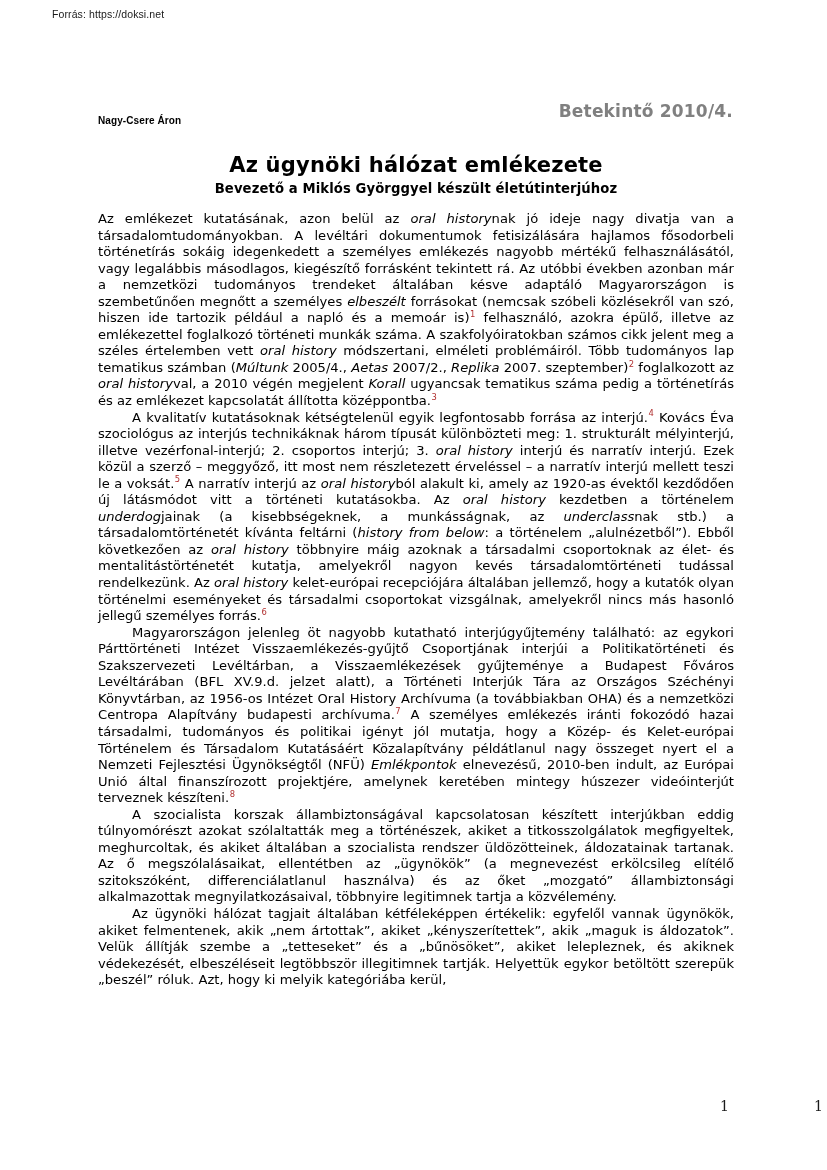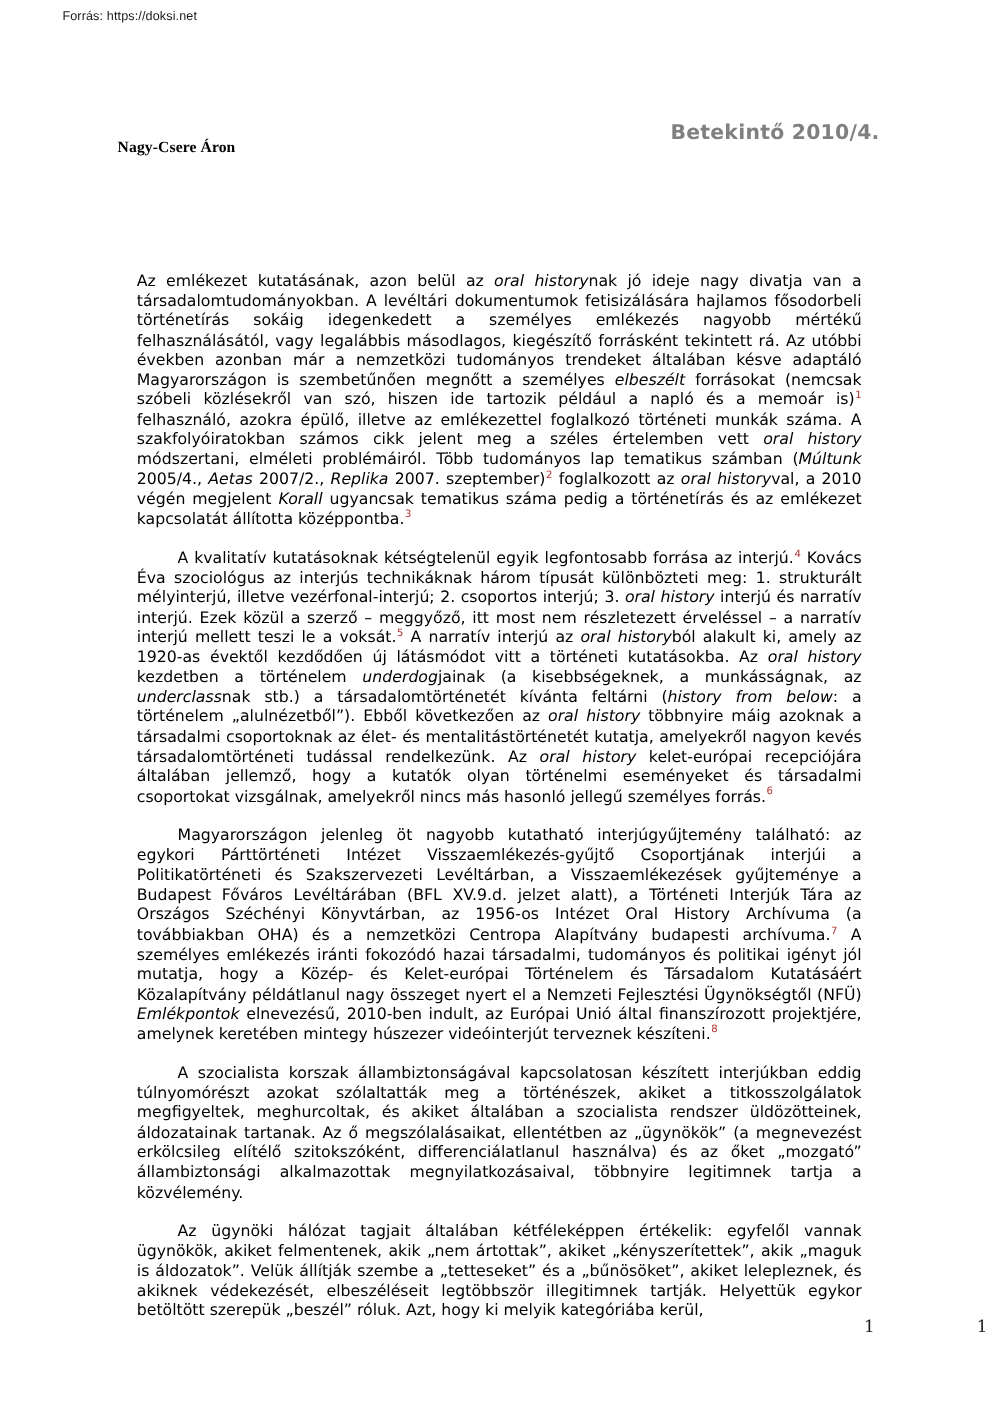--- a/index.html
+++ b/index.html
@@ -46,23 +46,23 @@
     font-weight: bold;
     font-size: 17px;
     color: #808080;
     letter-spacing: 0.2px;
     white-space: nowrap;
   }
   .author-line {
     position: absolute;
     left: 98px;
     top: 115px;
-    font-family: Liberation Serif, serif;
+    font-family: Liberation Sans, sans-serif;
     font-weight: bold;
-    font-size: 13px;
+    font-size: 10px;
     color: #000;
     letter-spacing: 0.1px;
     white-space: nowrap;
   }
 
   
   .title-block {
     position: absolute;
     left: 98px;
     top: 152px;
@@ -95,21 +95,21 @@
     width: 636px;
     font-family: "DejaVu Sans", sans-serif;
     font-size: 13.1px;
     line-height: 16.55px;
     color: #000;
     text-align: justify;
     text-justify: inter-word;
     hyphens: none;
   }
   .body-text p {
-    margin: 16px;
+    margin: 0;
     text-indent: 0;
   }
   .body-text p.indent {
     text-indent: 34px;
   }
   em, .it {
     font-style: italic;
   }
   sup.fn {
     color: #b03030;
@@ -135,20 +135,24 @@
 <body>
 
 <div class="page">
 
   <div class="source-banner">Forrás: https://doksi.net</div>
 
   <div class="journal-line">Betekintő 2010/4.</div>
 
   <div class="author-line">Nagy-Csere Áron</div>
 
+  <div class="title-block">
+    <div class="doc-title">Az ügynöki hálózat emlékezete</div>
+    <div class="doc-subtitle">Bevezető a Miklós Györggyel készült életútinterjúhoz</div>
+  </div>
 
   <div class="body-text">
     <p>Az emlékezet kutatásának, azon belül az <em>oral history</em>nak jó ideje nagy divatja van a társadalomtudományokban. A levéltári dokumentumok fetisizálására hajlamos fősodorbeli történetírás sokáig idegenkedett a személyes emlékezés nagyobb mértékű felhasználásától, vagy legalábbis másodlagos, kiegészítő forrásként tekintett rá. Az utóbbi években azonban már a nemzetközi tudományos trendeket általában késve adaptáló Magyarországon is szembetűnően megnőtt a személyes <em>elbeszélt</em> forrásokat (nemcsak szóbeli közlésekről van szó, hiszen ide tartozik például a napló és a memoár is)<sup class="fn">1</sup> felhasználó, azokra épülő, illetve az emlékezettel foglalkozó történeti munkák száma. A szakfolyóiratokban számos cikk jelent meg a széles értelemben vett <em>oral history</em> módszertani, elméleti problémáiról. Több tudományos lap tematikus számban (<em>Múltunk</em> 2005/4., <em>Aetas</em> 2007/2., <em>Replika</em> 2007. szeptember)<sup class="fn">2</sup> foglalkozott az <em>oral history</em>val, a 2010 végén megjelent <em>Korall</em> ugyancsak tematikus száma pedig a történetírás és az emlékezet kapcsolatát állította középpontba.<sup class="fn">3</sup></p>
     <p class="indent">A kvalitatív kutatásoknak kétségtelenül egyik legfontosabb forrása az interjú.<sup class="fn">4</sup> Kovács Éva szociológus az interjús technikáknak három típusát különbözteti meg: 1. strukturált mélyinterjú, illetve vezérfonal-interjú; 2. csoportos interjú; 3. <em>oral history</em> interjú és narratív interjú. Ezek közül a szerző – meggyőző, itt most nem részletezett érveléssel – a narratív interjú mellett teszi le a voksát.<sup class="fn">5</sup> A narratív interjú az <em>oral history</em>ból alakult ki, amely az 1920-as évektől kezdődően új látásmódot vitt a történeti kutatásokba. Az <em>oral history</em> kezdetben a történelem <em>underdog</em>jainak (a kisebbségeknek, a munkásságnak, az <em>underclass</em>nak stb.) a társadalomtörténetét kívánta feltárni (<em>history from below</em>: a történelem „alulnézetből”). Ebből következően az <em>oral history</em> többnyire máig azoknak a társadalmi csoportoknak az élet- és mentalitástörténetét kutatja, amelyekről nagyon kevés társadalomtörténeti tudással rendelkezünk. Az <em>oral history</em> kelet-európai recepciójára általában jellemző, hogy a kutatók olyan történelmi eseményeket és társadalmi csoportokat vizsgálnak, amelyekről nincs más hasonló jellegű személyes forrás.<sup class="fn">6</sup></p>
     <p class="indent">Magyarországon jelenleg öt nagyobb kutatható interjúgyűjtemény található: az egykori Párttörténeti Intézet Visszaemlékezés-gyűjtő Csoportjának interjúi a Politikatörténeti és Szakszervezeti Levéltárban, a Visszaemlékezések gyűjteménye a Budapest Főváros Levéltárában (BFL XV.9.d. jelzet alatt), a Történeti Interjúk Tára az Országos Széchényi Könyvtárban, az 1956-os Intézet Oral History Archívuma (a továbbiakban OHA) és a nemzetközi Centropa Alapítvány budapesti archívuma.<sup class="fn">7</sup> A személyes emlékezés iránti fokozódó hazai társadalmi, tudományos és politikai igényt jól mutatja, hogy a Közép- és Kelet-európai Történelem és Társadalom Kutatásáért Közalapítvány példátlanul nagy összeget nyert el a Nemzeti Fejlesztési Ügynökségtől (NFÜ) <em>Emlékpontok</em> elnevezésű, 2010-ben indult, az Európai Unió által finanszírozott projektjére, amelynek keretében mintegy húszezer videóinterjút terveznek készíteni.<sup class="fn">8</sup></p>
     <p class="indent">A szocialista korszak állambiztonságával kapcsolatosan készített interjúkban eddig túlnyomórészt azokat szólaltatták meg a történészek, akiket a titkosszolgálatok megfigyeltek, meghurcoltak, és akiket általában a szocialista rendszer üldözötteinek, áldozatainak tartanak. Az ő megszólalásaikat, ellentétben az „ügynökök” (a megnevezést erkölcsileg elítélő szitokszóként, differenciálatlanul használva) és az őket „mozgató” állambiztonsági alkalmazottak megnyilatkozásaival, többnyire legitimnek tartja a közvélemény.</p>
     <p class="indent">Az ügynöki hálózat tagjait általában kétféleképpen értékelik: egyfelől vannak ügynökök, akiket felmentenek, akik „nem ártottak”, akiket „kényszerítettek”, akik „maguk is áldozatok”. Velük állítják szembe a „tetteseket” és a „bűnösöket”, akiket lelepleznek, és akiknek védekezését, elbeszéléseit legtöbbször illegitimnek tartják. Helyettük egykor betöltött szerepük „beszél” róluk. Azt, hogy ki melyik kategóriába kerül,</p>
   </div>
 
   <div class="page-number inner">1</div>

